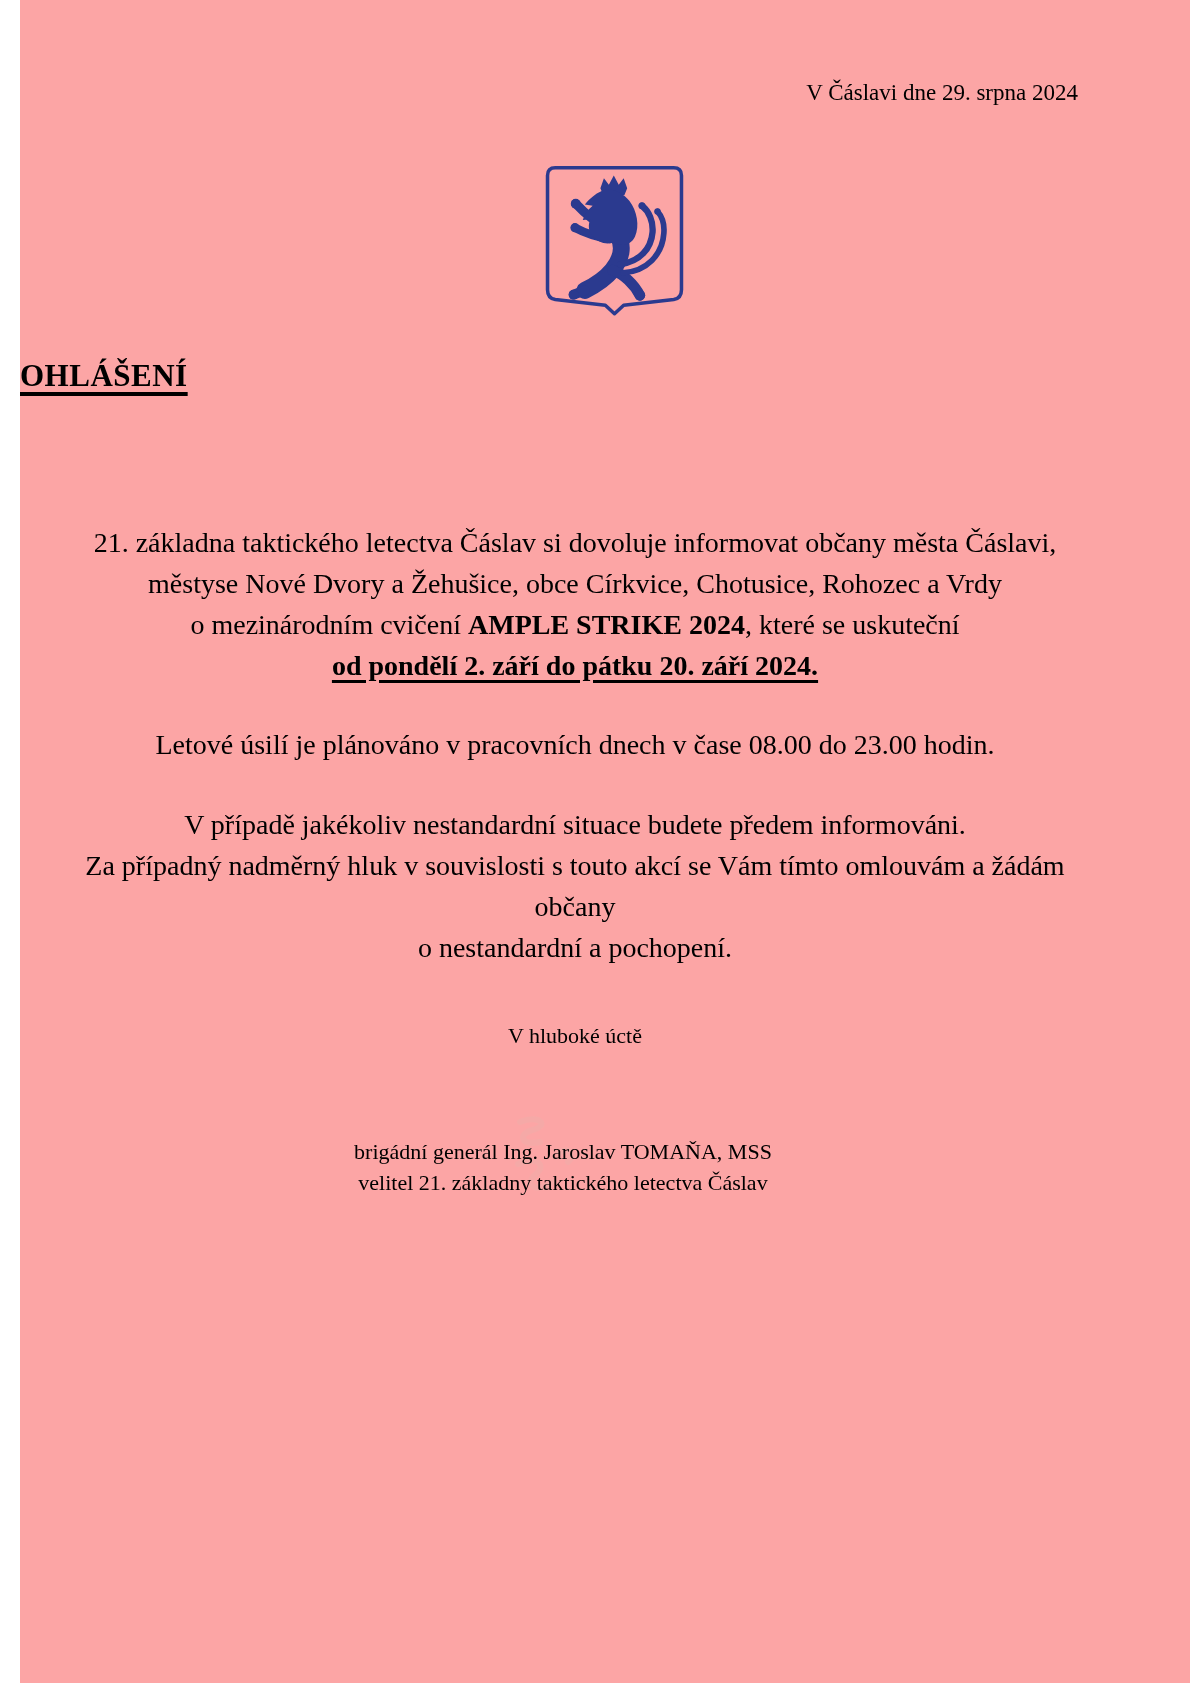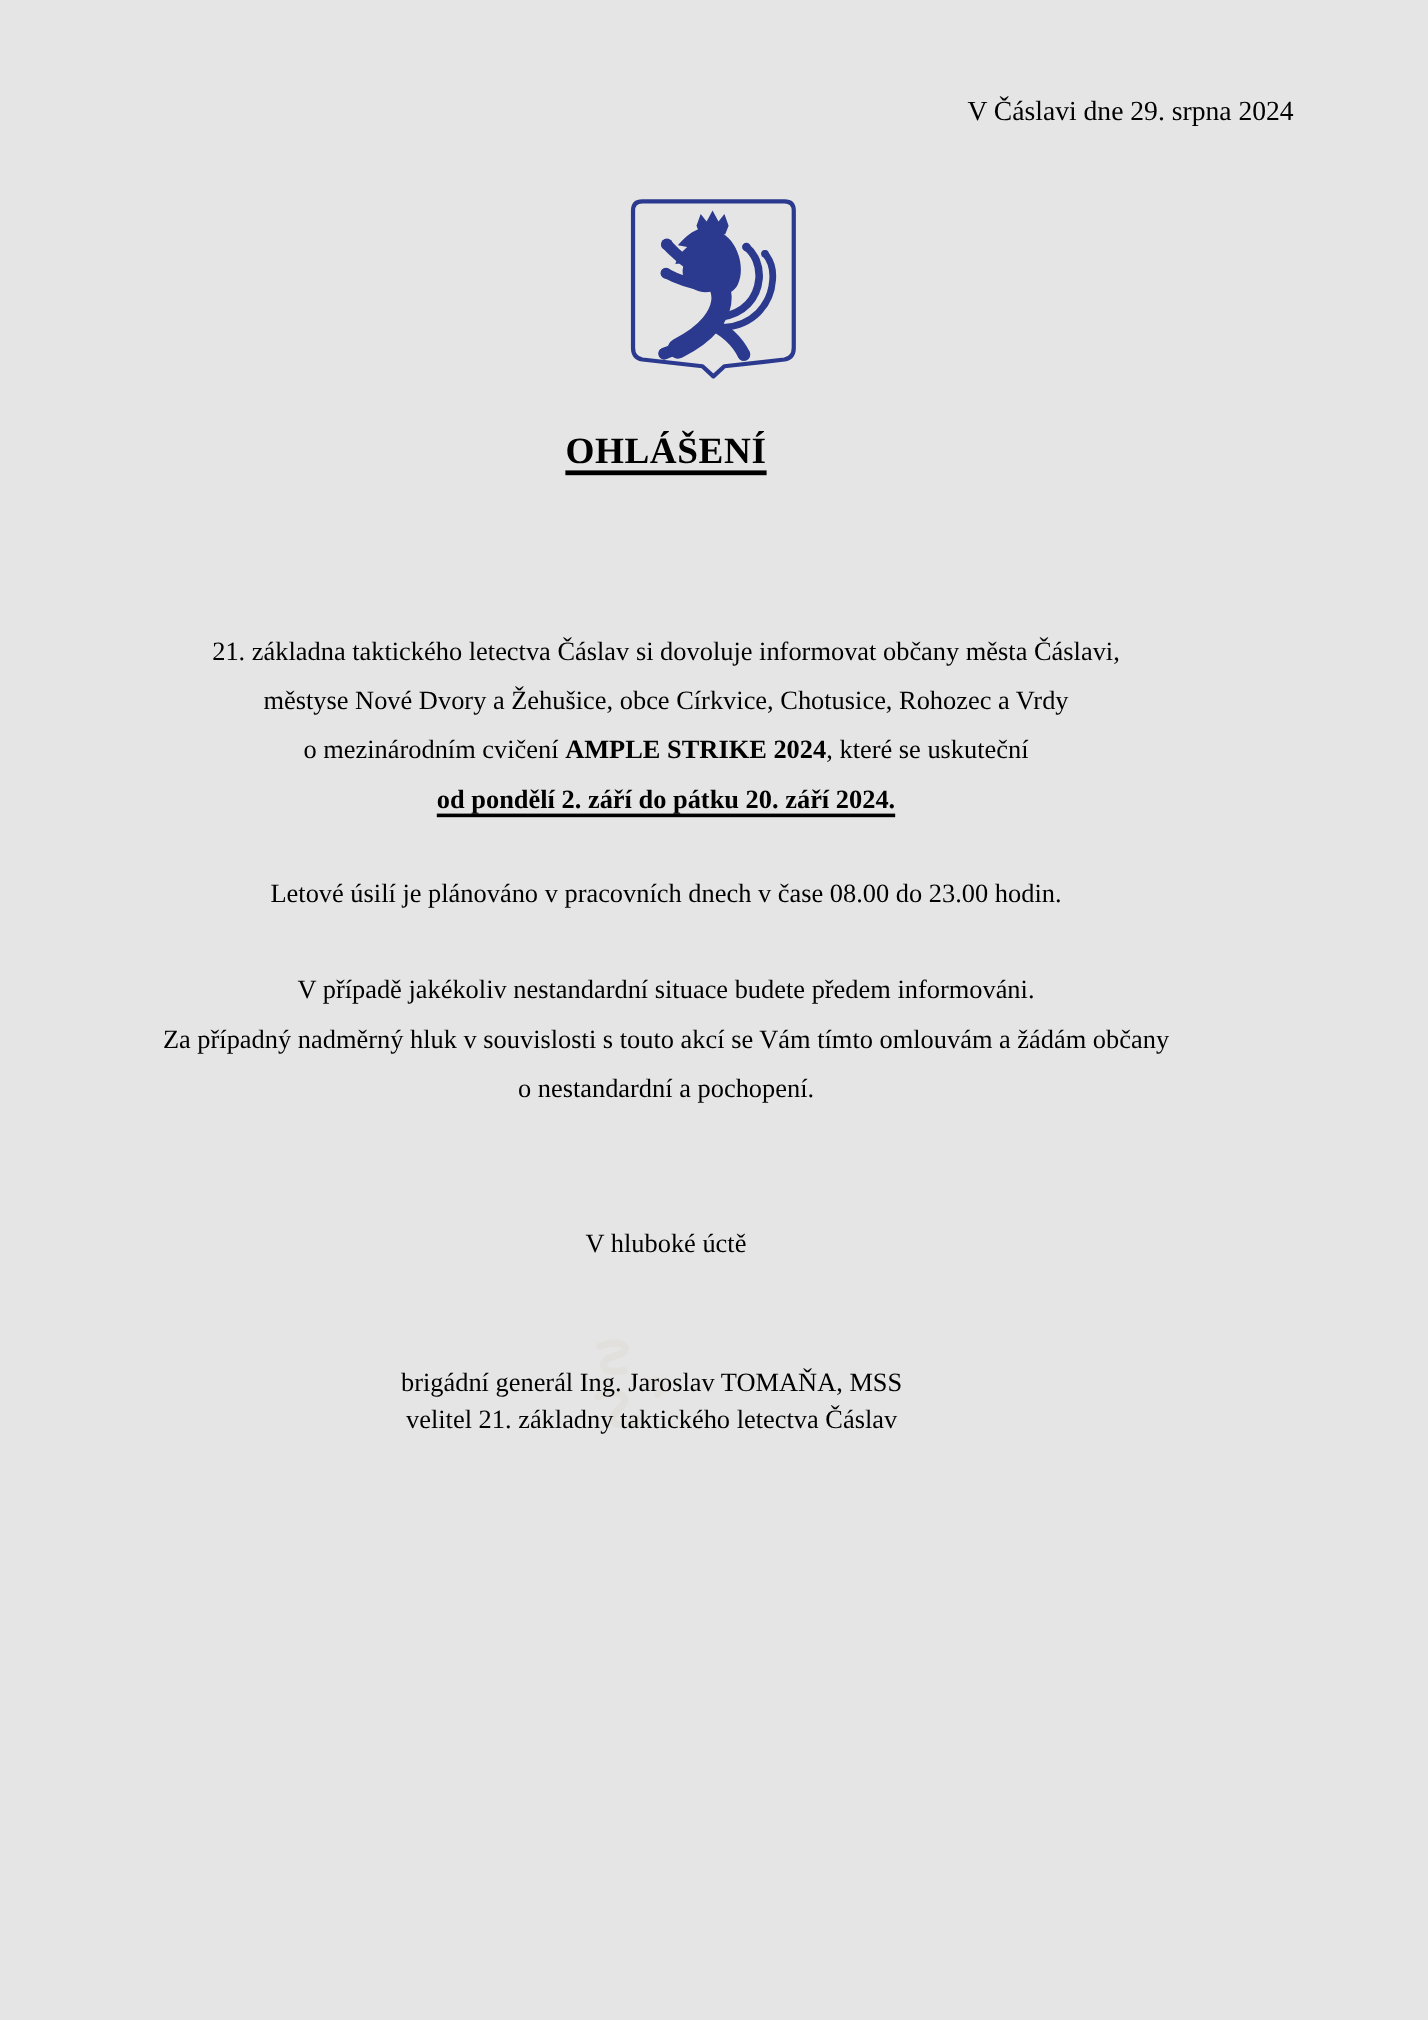--- a/index.html
+++ b/index.html
@@ -4,44 +4,44 @@
 <style>
   * { margin:0; padding:0; box-sizing:border-box; }
   html, body { background:#ffffff; }
   body {
     width:1190px; height:1683px;
     font-family:"Liberation Serif", serif;
     color:#000000;
     position:relative;
     overflow:hidden;
   }
-  .page { position:absolute; inset:0; background:#e5e5e5; }
+  .page { position:absolute; inset:0; background:#fca5a5;margin-left:20px; }
 
   .date-line {
     position:absolute; top:80px; right:112px;
     font-size:23px; white-space:nowrap;
   }
 
   .emblem { position:absolute; left:524px; top:164px; width:141px; height:152px; }
   .emblem svg { width:100%; height:100%; display:block; }
 
   .title-block {
     position:absolute; top:353px; left:0; width:1110px;
-    text-align:center; font-weight:bold; font-size:31px; line-height:45px;
+    font-weight:bold; font-size:31px; line-height:45px;
     letter-spacing:0.5px;
   }
   .title-block .u {
     text-decoration:underline;
     text-decoration-thickness:4px;
     text-underline-offset:6px;
   }
 
   .body-block {
     position:absolute; left:40px; width:1030px;
-    text-align:center; font-size:22px; line-height:41px;
+    text-align:center; font-size:28px; line-height:41px;
   }
   .p1 { top:522px; }
   .p2 { top:724px; }
   .p3 { top:804px; }
   .bold { font-weight:bold; }
   .bold-u {
     font-weight:bold;
     text-decoration:underline;
     text-decoration-thickness:3px;
     text-underline-offset:5px;

